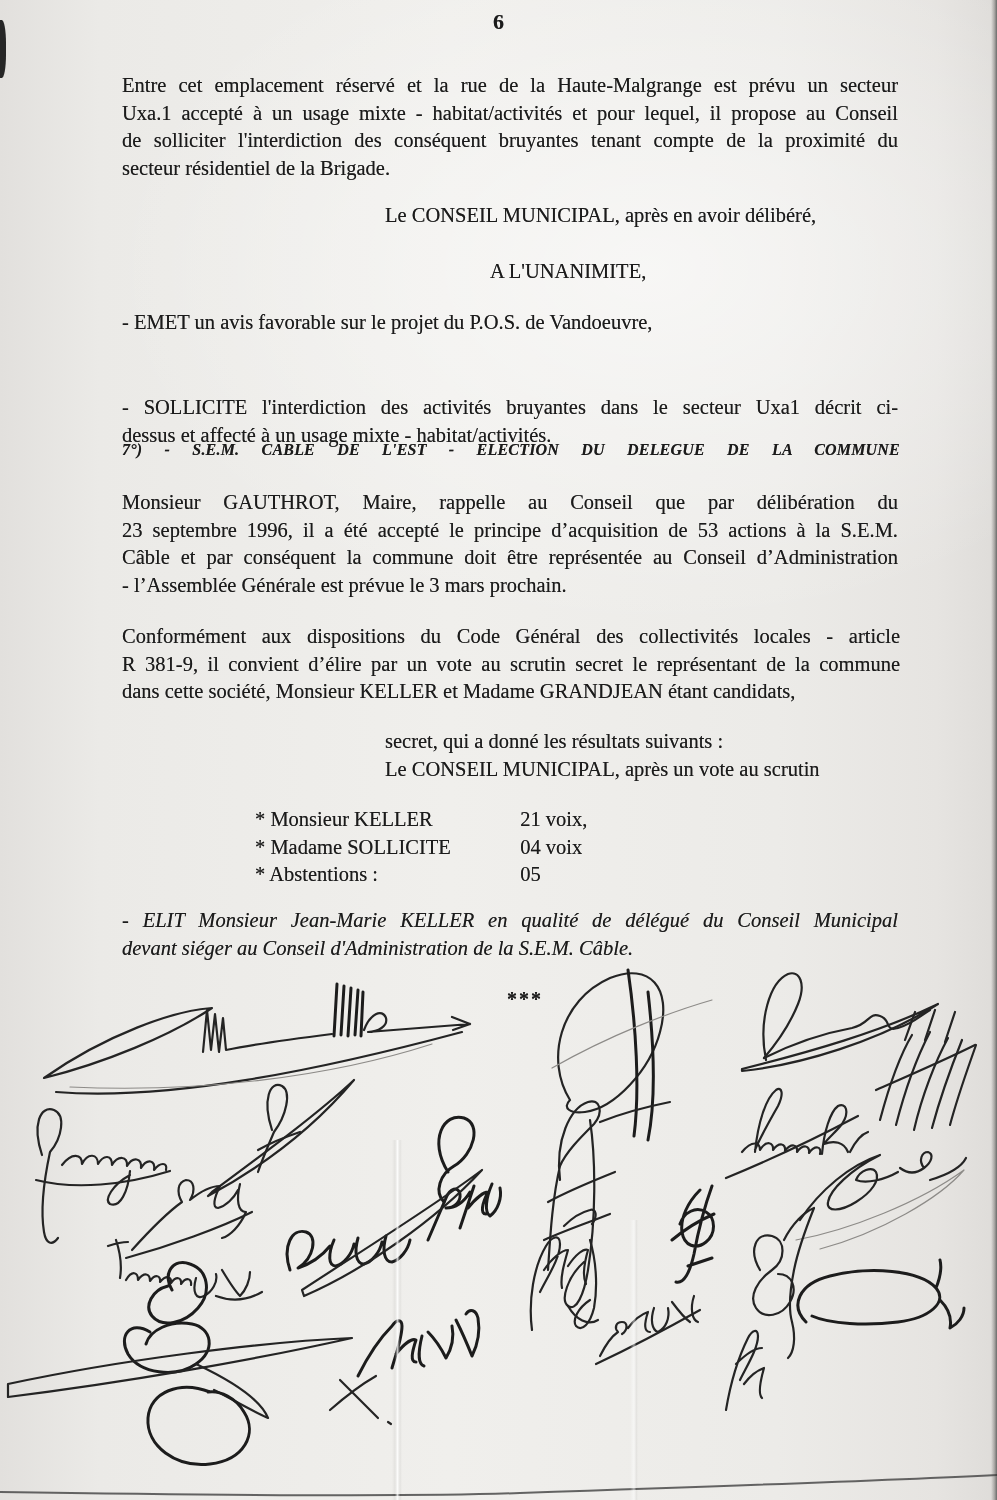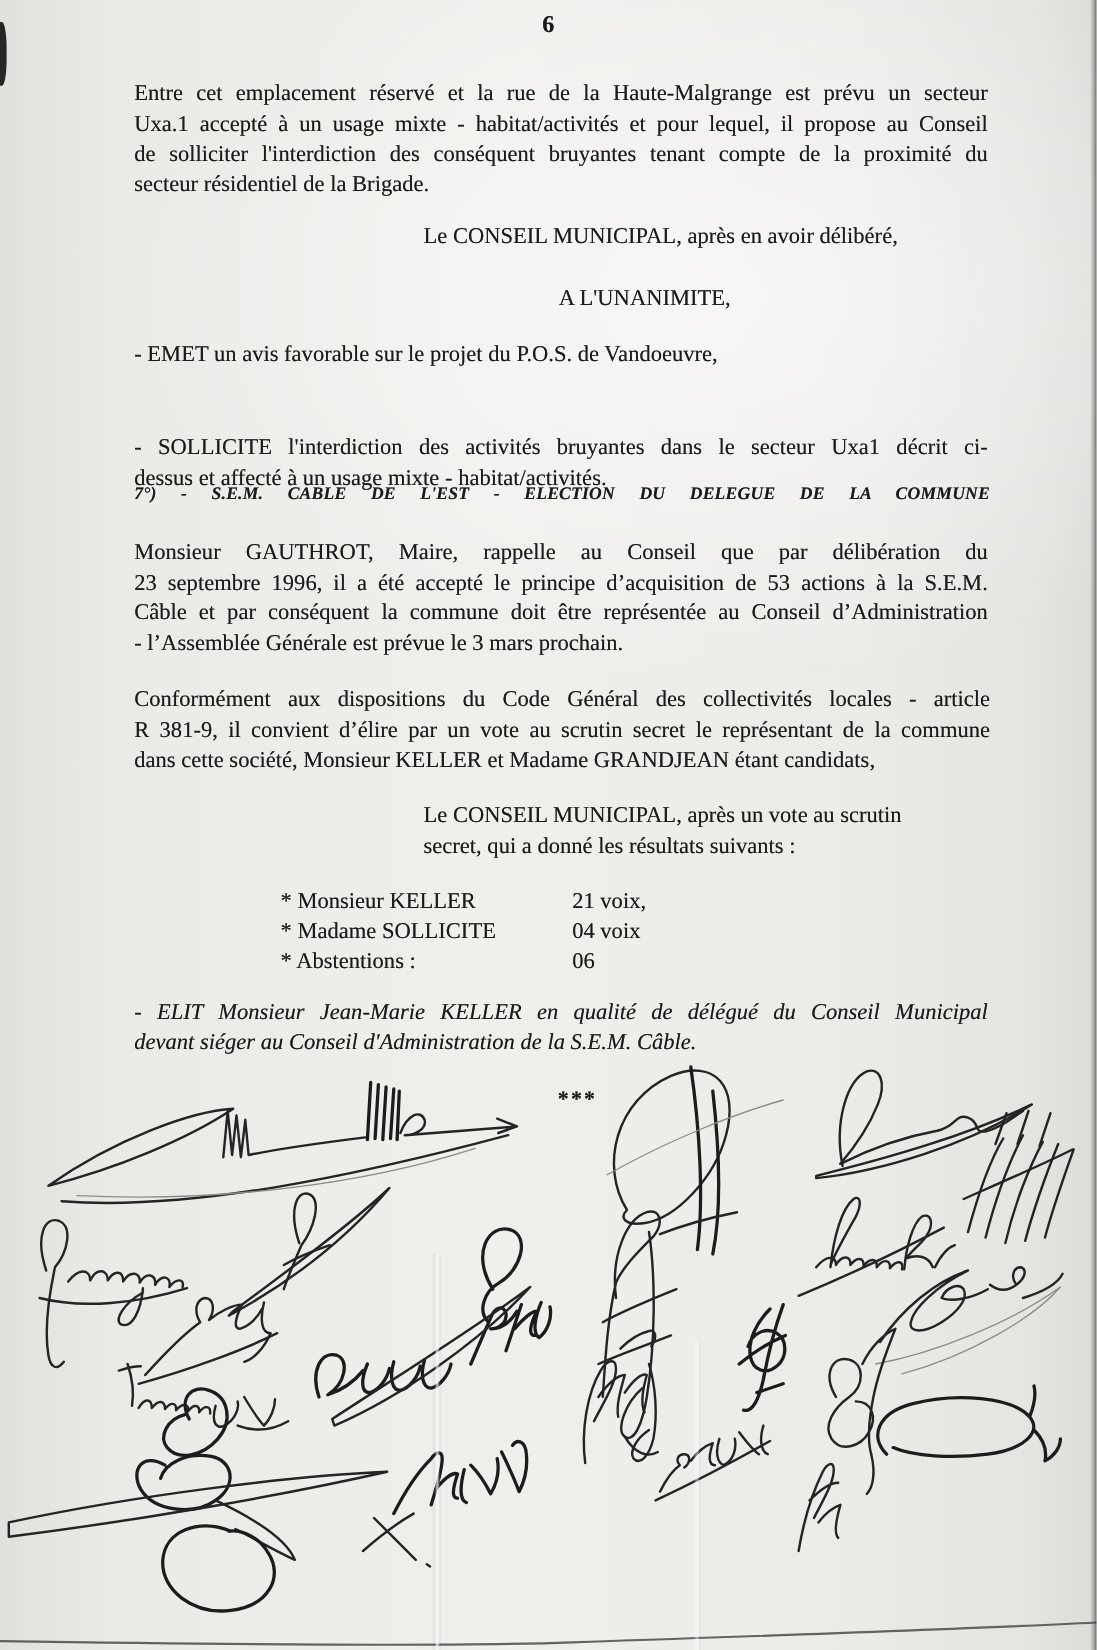--- a/index.html
+++ b/index.html
@@ -46,21 +46,21 @@
 
   <div class="tx justified" style="top:72px; left:122px; width:776px;">
       <div class="jline">Entre cet emplacement réservé et la rue de la Haute-Malgrange est prévu un secteur</div>
       <div class="jline">Uxa.1 accepté à un usage mixte - habitat/activités et pour lequel, il propose au Conseil</div>
       <div class="jline">de solliciter l'interdiction des conséquent bruyantes tenant compte de la proximité du</div>
       <div class="jline">secteur résidentiel de la Brigade.</div>
     </div>
 
   <div class="tx indent" style="top:202px;">Le CONSEIL MUNICIPAL, après en avoir délibéré,</div>
 
-  <div class="tx" style="top:258px; left:508px;">A L'UNANIMITE,</div>
+  <div class="tx" style="top:258px; left:490px;">A L'UNANIMITE,</div>
 
   <div class="tx" style="top:309px; left:122px;">- EMET un avis favorable sur le projet du P.O.S. de Vandoeuvre,</div>
 
   <div class="tx justified" style="top:362px; left:122px; width:776px;margin-top:32px;">
       <div class="jline">- SOLLICITE l'interdiction des activités bruyantes dans le secteur Uxa1 décrit ci-</div>
       <div class="jline">dessus et affecté à un usage mixte - habitat/activités.</div>
     </div>
 
   <div class="tx heading" style="top:436px; left:122px; width:778px;">7°) - S.E.M. CABLE DE L'EST - ELECTION DU DELEGUE DE LA COMMUNE</div>
 
@@ -71,36 +71,36 @@
       <div class="jline">- l’Assemblée Générale est prévue le 3 mars prochain.</div>
     </div>
 
   <div class="tx justified" style="top:623px; left:122px; width:778px;">
       <div class="jline">Conformément aux dispositions du Code Général des collectivités locales - article</div>
       <div class="jline">R 381-9, il convient d’élire par un vote au scrutin secret le représentant de la commune</div>
       <div class="jline">dans cette société, Monsieur KELLER et Madame GRANDJEAN étant candidats,</div>
     </div>
 
   <div class="tx" style="top:728px; left:385px; width:480px;">
+      <div class="jline">secret, qui a donné les résultats suivants :</div>
       <div class="jline">Le CONSEIL MUNICIPAL, après un vote au scrutin</div>
-      <div class="jline">secret, qui a donné les résultats suivants :</div>
     </div>
 
   <div class="tx" style="top:806px; left:255px;">
     <div class="vote-row">
       <span class="vote-label">* Monsieur KELLER</span>
       <span class="vote-value">21 voix,</span>
     </div>
     <div class="vote-row">
       <span class="vote-label">* Madame SOLLICITE</span>
       <span class="vote-value">04 voix</span>
     </div>
     <div class="vote-row">
       <span class="vote-label">* Abstentions :</span>
-      <span class="vote-value">06</span>
+      <span class="vote-value">05</span>
     </div>
   </div>
 
   <div class="tx justified" style="top:907px; left:122px; width:776px;font-style:italic;">
       <div class="jline">- ELIT Monsieur Jean-Marie KELLER en qualité de délégué du Conseil Municipal</div>
       <div class="jline">devant siéger au Conseil d'Administration de la S.E.M. Câble.</div>
     </div>
 
   <div class="tx stars" style="top:986px; left:507px;">***</div>
 

